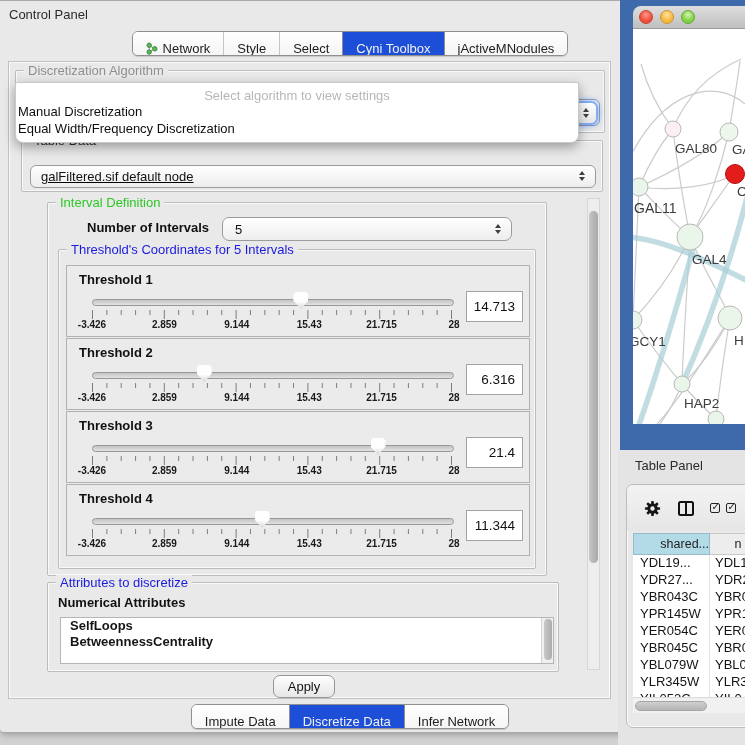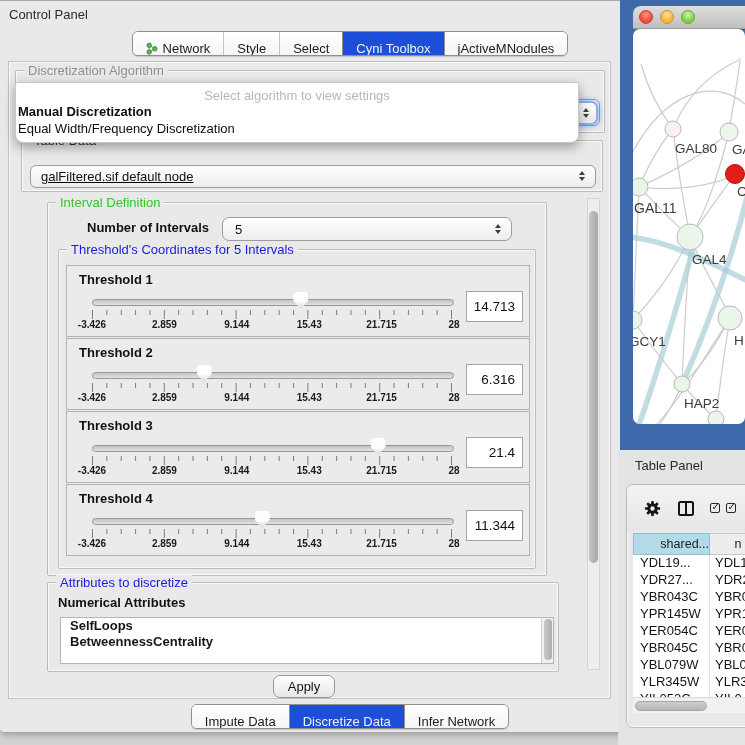--- a/index.html
+++ b/index.html
@@ -38,21 +38,21 @@
   .algo-combo{position:absolute;left:8px;top:28px;width:576px;height:27px;justify-content:flex-end;}
   .combo-stepper{width:20px;height:80%;display:flex;flex-direction:column;align-items:center;justify-content:center;gap:2px;margin-right:3px;}
   .combo-stepper.focused{border-radius:5px;box-shadow:0 0 0 2px #84aef2,0 0 7px 2px rgba(70,130,235,.75);background:linear-gradient(#fff,#e6e6e6);}
   .tri-up{width:0;height:0;border-left:3.5px solid transparent;border-right:3.5px solid transparent;border-bottom:4.5px solid #3f3f3f;}
   .tri-dn{width:0;height:0;border-left:3.5px solid transparent;border-right:3.5px solid transparent;border-top:4.5px solid #3f3f3f;}
 
   .popup{position:absolute;left:6px;top:20px;width:564px;height:61px;background:#fff;z-index:5;
     border:1px solid #c9c9c9;border-radius:2px 2px 8px 8px;box-shadow:0 4px 12px rgba(0,0,0,.35);}
   .popup-hint{text-align:center;color:#b7b7b7;font-size:13px;padding-top:5px;height:20px;}
   .popup-item{font-size:13px;color:#0e0e0e;line-height:17px;padding-left:2px;cursor:pointer;white-space:nowrap;}
-  .popup-item.bold{font-weight:bold;}
+  .popup-item.bold{font-weight:normal;}
 
   .td-group{left:12px;top:78px;width:582px;height:52px;}
   .td-combo{position:absolute;left:8px;top:24px;width:566px;height:23px;text-decoration:underline;}
   .combo-text{flex:1;font-size:13px;color:#111;padding-left:10px;white-space:nowrap;overflow:hidden;}
 
   .settings-scroll{position:absolute;left:6px;top:134px;width:591px;height:478px;overflow:hidden;}
   .interval-group{left:32px;top:6px;width:500px;height:374px;}
   .noi-label{position:absolute;left:39px;top:17px;font-size:13px;font-weight:bold;color:#111;}
   .spinner{position:absolute;left:174px;top:14px;width:290px;height:24px;background:linear-gradient(#ffffff,#ededed);
     border:1px solid #9c9c9c;border-radius:7px;display:flex;align-items:center;cursor:pointer;}
@@ -86,21 +86,21 @@
     background:linear-gradient(#fefefe,#e7e7e7);border:1px solid #969696;border-radius:7px;cursor:pointer;}
 
   
   .net-window{position:absolute;left:620px;top:0;width:125px;height:450px;background:var(--accent-blue-frame,#3e6aab);}
   .mac-titlebar{position:absolute;left:13px;top:6px;right:0;height:23px;border-radius:8px 0 0 0;
     background:linear-gradient(#dedede,#bfbfbf);border-bottom:1px solid #9b9b9b;display:flex;align-items:center;gap:7px;padding-left:6px;}
   .light{width:14px;height:14px;border-radius:50%;cursor:pointer;}
   .light.red{background:radial-gradient(circle at 50% 32%,#ff9a8a,var(--mac-red,#ef4d3a) 60%);border:1px solid #c8402f;}
   .light.yellow{background:radial-gradient(circle at 50% 32%,#ffe2a0,var(--mac-yellow,#f5b63d) 60%);border:1px solid #cd9430;}
   .light.green{background:radial-gradient(circle at 50% 32%,#d2f3b4,var(--mac-green,#7fd13f) 60%);border:1px solid #66a931;}
-  .net-canvas{position:absolute;left:13px;top:29px;width:112px;height:395px;background:#fff;cursor:default;border-radius:7px;}
+  .net-canvas{position:absolute;left:13px;top:29px;width:112px;height:395px;background:#fff;cursor:default;}
 
   
   .table-panel{position:absolute;left:618px;top:450px;width:127px;height:295px;background:#e4e4e4;}
   .tp-title{font-size:13px;color:#2b2b2b;padding:8px 0 0 17px;}
   .tp-card{position:absolute;left:8px;top:34px;width:130px;height:244px;background:#e9e9e9;border:1px solid #bdbdbd;
     border-radius:7px;box-shadow:inset 0 0 0 1px rgba(255,255,255,.8);}
   .tp-toolbar{position:absolute;left:0;top:0;right:0;height:46px;display:flex;align-items:center;gap:16px;padding-left:16px;
     background:linear-gradient(#f3f3f3,#e6e6e6);border-radius:7px 0 0 0;}
   .split-ico{width:16px;height:15px;border:2px solid #131313;border-radius:2.5px;position:relative;cursor:pointer;}
   .split-ico::after{content:"";position:absolute;left:5px;top:0;bottom:0;width:2px;background:#131313;}

